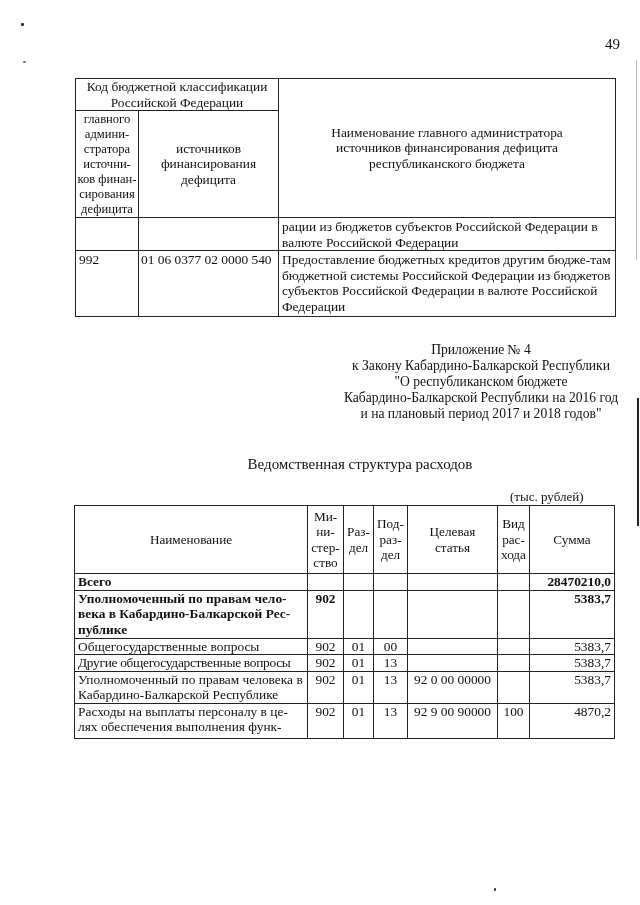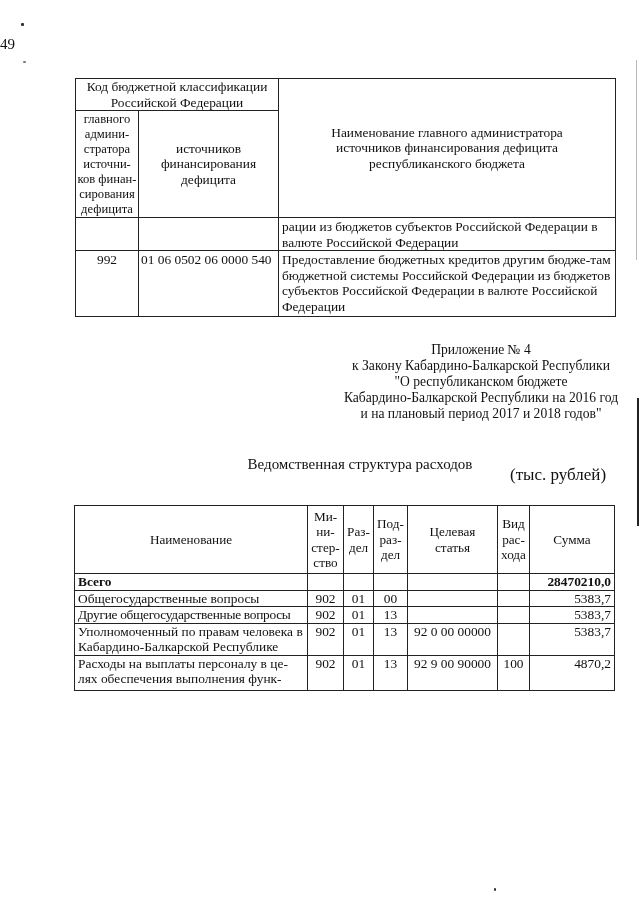--- a/index.html
+++ b/index.html
@@ -1,36 +1,36 @@
 <!DOCTYPE html>
 <html><head>
 <meta charset="utf-8">
 <style>
   html, body { margin:0; padding:0; }
   body {
     width:640px; height:905px; background:#ffffff; position:relative; overflow:hidden;
     font-family:"Liberation Serif", "DejaVu Serif", serif; color:#111;
   }
   .abs { position:absolute; }
-  .page-num { left:0; width:620px; top:36px; text-align:left; font-size:15px; }
+  .page-num { left:0; width:620px; top:36px; text-align:right; font-size:15px; }
   .mark { background:#333; border-radius:1px; }
 
   table { border-collapse:collapse; position:absolute; table-layout:fixed; }
   td { border:1.3px solid #222; padding:0 3px; vertical-align:top; font-size:13.4px; line-height:15.5px; }
 
   #t1 { left:75px; top:78px; width:540px; }
   #t1 td.c { text-align:center; vertical-align:middle; }
   #t1 .h1 td { height:28px; }
   #t1 .h2 td { height:106px; }
   #t1 .h2 td.small { font-size:12.6px; line-height:15px; padding:0 1px;margin-top:16px; }
   #t1 .r td { padding-top:1px; }
 
   .annex { left:320px; width:322px; top:342px; text-align:center; font-size:13.6px; line-height:16px; }
   .title { left:200px; width:320px; top:454px; text-align:center; font-size:15px; line-height:20px; }
-  .units { left:510px; top:465px; font-size:17px; }
+  .units { left:510px; top:489px; font-size:13px; }
 
   #t2 { left:74px; top:505px; width:540px; }
   #t2 th, #t2 td.hc { text-align:center; vertical-align:middle; font-weight:normal; }
   #t2 .hdr td { height:67px; font-size:13.2px; line-height:15.5px; padding:0 1px; }
   #t2 td.num { text-align:center; }
   #t2 td.sum { text-align:right; padding-right:3px; }
   #t2 tr.bold td { font-weight:bold; }
   #t2 td.name { padding-left:3px; }
   .vline { left:637px; top:398px; width:2px; height:128px; background:#222; }
   .gline { left:636px; top:60px; width:1px; height:200px; background:#bbb; }
@@ -60,22 +60,22 @@
   <tr class="h2">
     <td class="c small">главного админи-стратора источни-ков финан-сирования дефицита</td>
     <td class="c" style="padding:0 14px;">источников финансирования дефицита</td>
   </tr>
   <tr class="r" style="height:31px;">
     <td style="text-align:center"></td>
     <td></td>
     <td>рации из бюджетов субъектов Российской Федерации в валюте Российской Федерации</td>
   </tr>
   <tr class="r" style="height:66px;">
-    <td style="text-align:center">992</td>
-    <td style="padding:1px 1px 0 2px;">01 06 0502 06 0000 540</td>
+    <td style="text-align:left">992</td>
+    <td style="padding:1px 1px 0 2px;">01 06 0377 02 0000 540</td>
     <td>Предоставление бюджетных кредитов другим бюдже-там бюджетной системы Российской Федерации из бюджетов субъектов Российской Федерации в валюте Российской Федерации</td>
   </tr>
 </tbody>
   </table>
 
 <div class="abs annex">
   <div>Приложение № 4</div>
   <div>к Закону Кабардино-Балкарской Республики</div>
   <div>"О республиканском бюджете</div>
   <div>Кабардино-Балкарской Республики на 2016 год</div>
@@ -109,20 +109,29 @@
   </tr>
   <tr class="bold" style="height:15px;">
     <td class="name">Всего</td>
     <td class="num"></td>
     <td class="num"></td>
     <td class="num"></td>
     <td class="num"></td>
     <td class="num"></td>
     <td class="sum">28470210,0</td>
   </tr>
+  <tr class="bold" style="height:48px;">
+    <td class="name">Уполномоченный по правам чело-века в Кабардино-Балкарской Рес-публике</td>
+    <td class="num">902</td>
+    <td class="num"></td>
+    <td class="num"></td>
+    <td class="num"></td>
+    <td class="num"></td>
+    <td class="sum">5383,7</td>
+  </tr>
   <tr style="height:16px;">
     <td class="name">Общегосударственные вопросы</td>
     <td class="num">902</td>
     <td class="num">01</td>
     <td class="num">00</td>
     <td class="num"></td>
     <td class="num"></td>
     <td class="sum">5383,7</td>
   </tr>
   <tr style="height:16px;">

